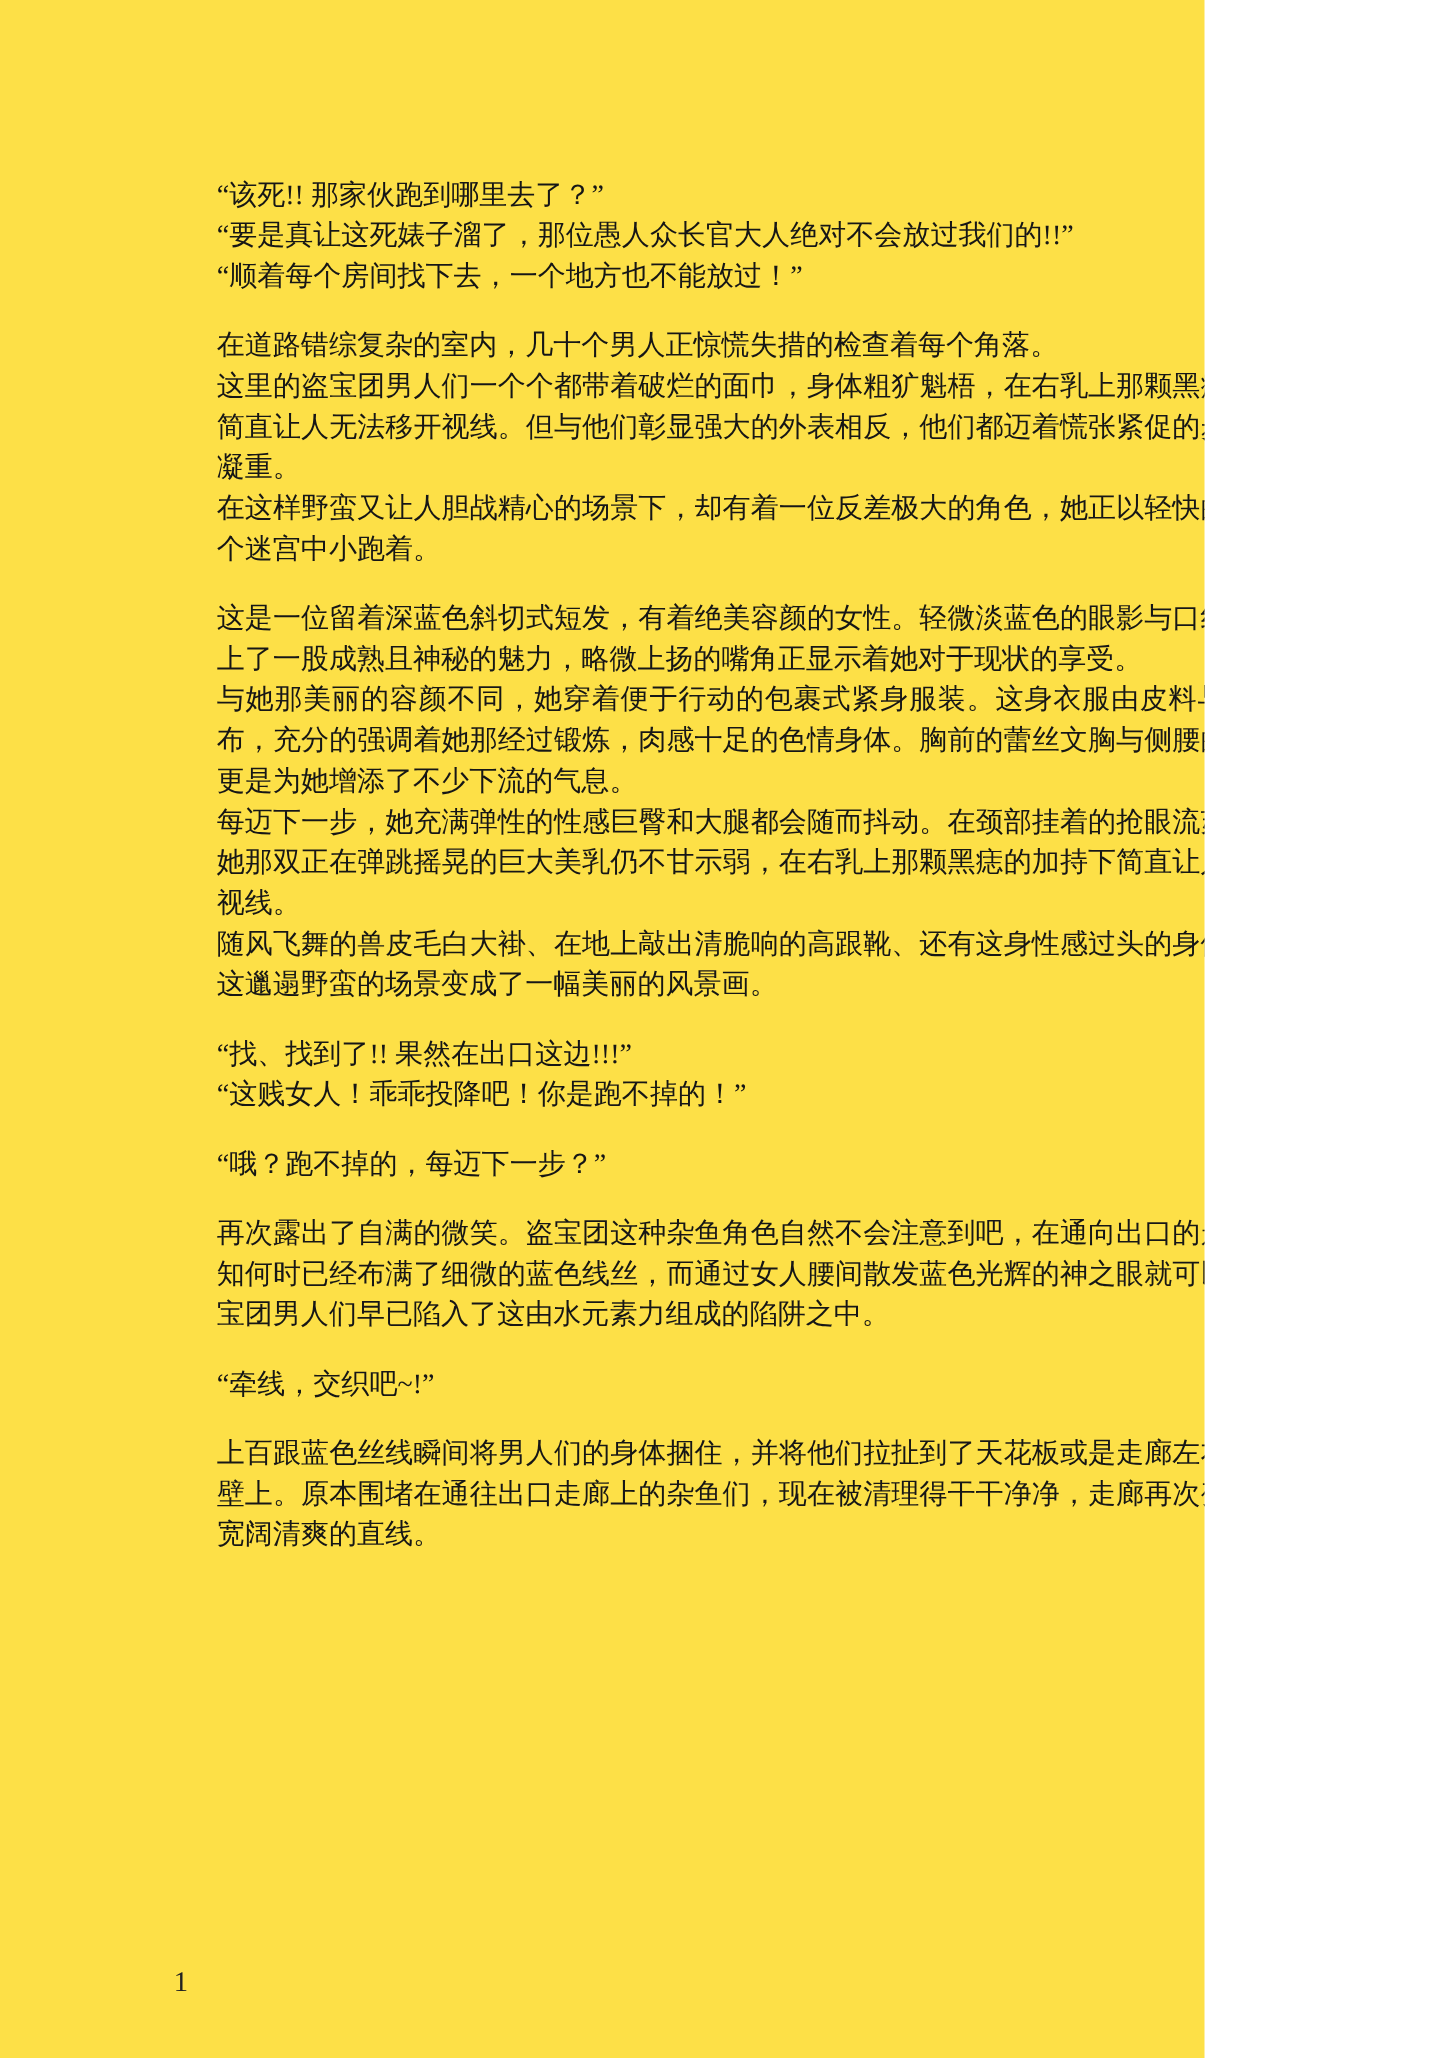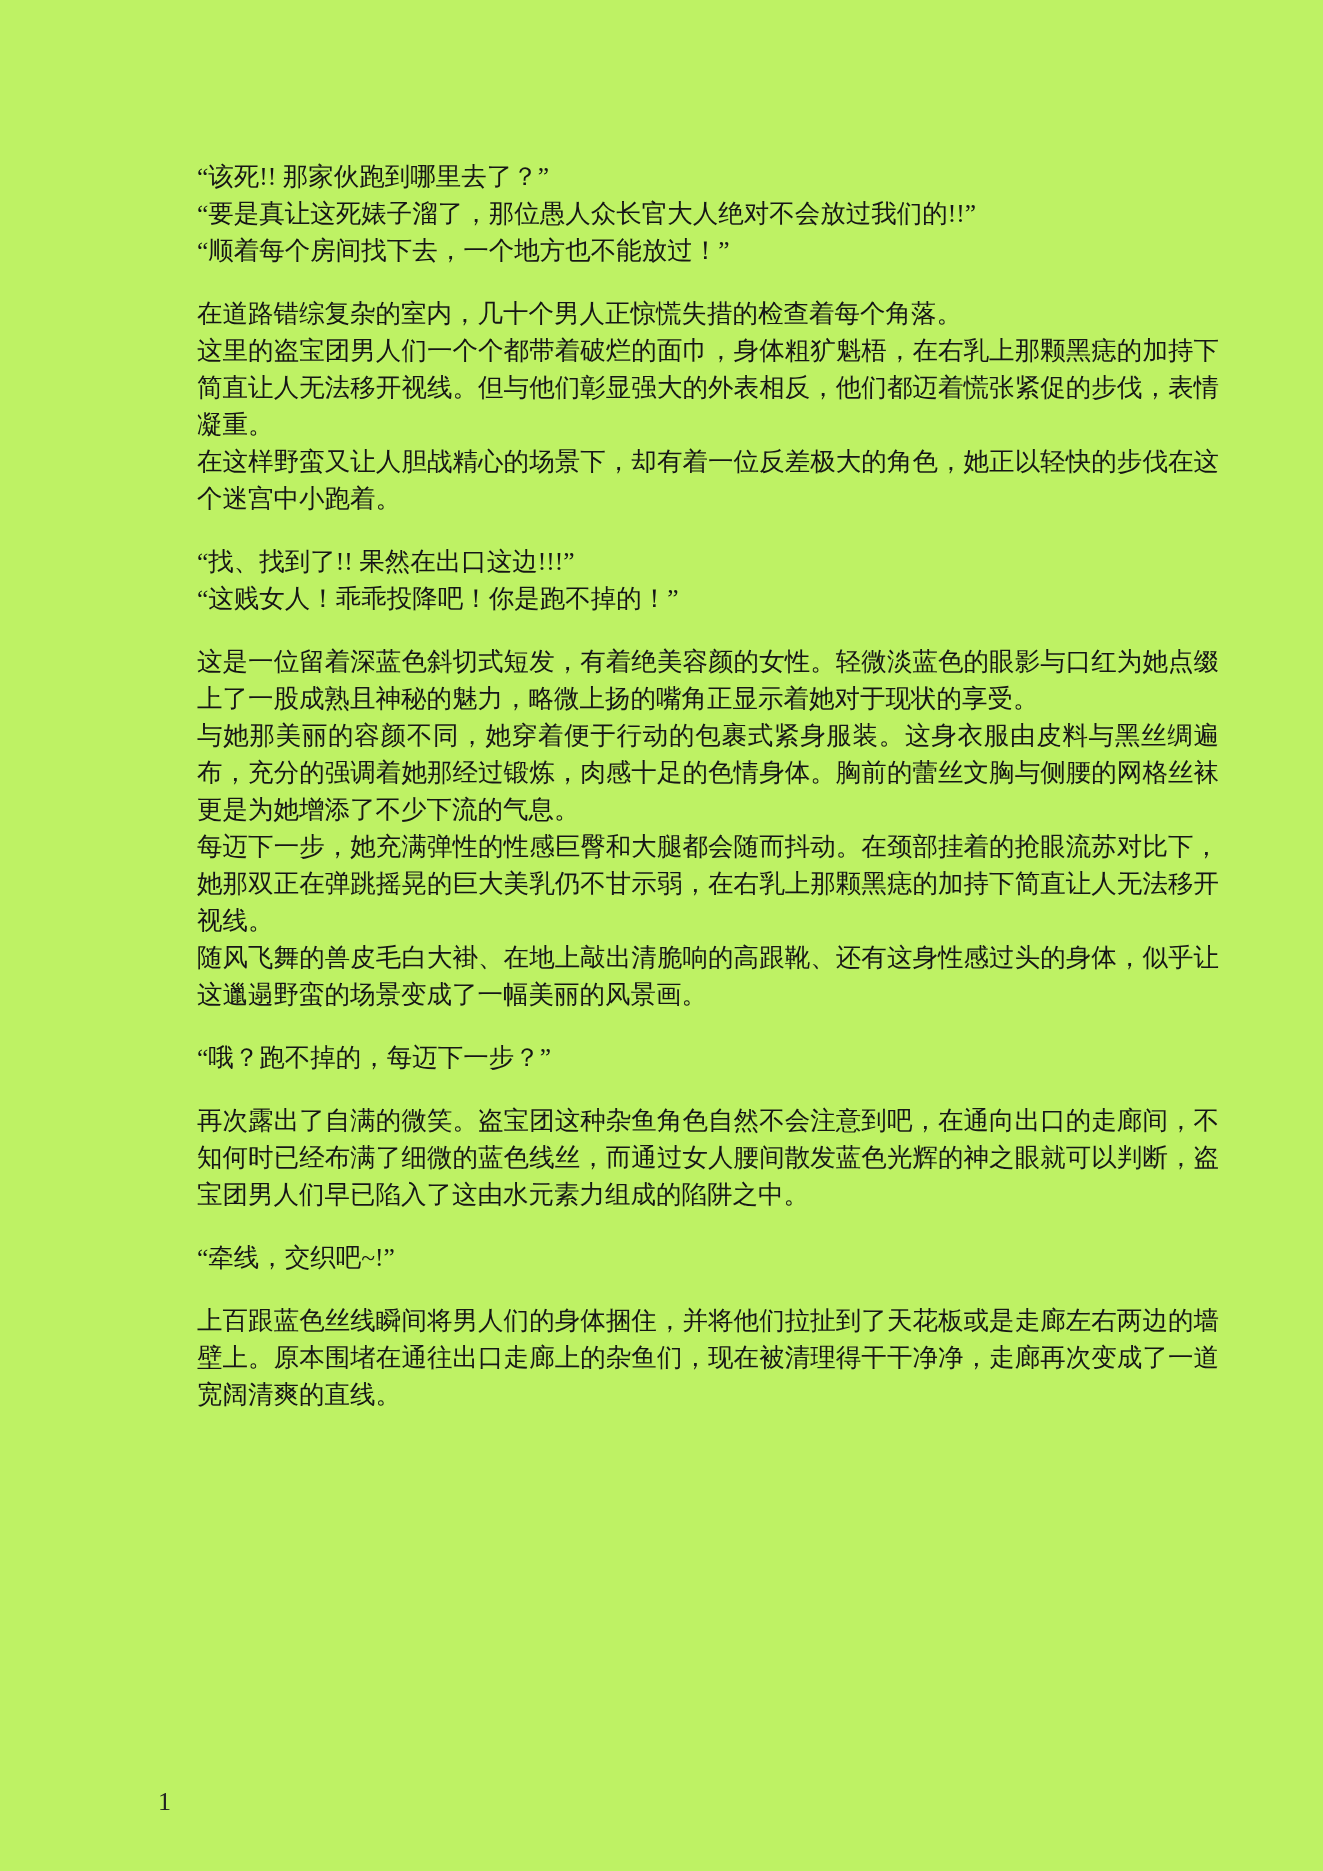--- a/index.html
+++ b/index.html
@@ -10,23 +10,23 @@
   body {
     width: 1323px;
     height: 1871px;
     position: relative;
     font-family: "Liberation Serif", "DejaVu Serif", serif;
   }
   .page {
     position: absolute;
     left: 0;
     top: 0;
-    width: 1323px;
+    width: 1095px;
     height: 1871px;
-    background: #bef264;
+    background: #fde047;
     overflow: hidden;
   }
   .doc-body {
     position: absolute;
     left: 197px;
     top: 158px;
     width: 1022px;
     color: #161616;
     font-size: 25.5px;
     line-height: 37px;
@@ -66,29 +66,29 @@
     </div>
 
     <div class="block">
       <p>在道路错综复杂的室内，几十个男人正惊慌失措的检查着每个角落。</p>
       <p>这里的盗宝团男人们一个个都带着破烂的面巾，身体粗犷魁梧，在右乳上那颗黑痣的加持下简直让人无法移开视线。但与他们彰显强大的外表相反，他们都迈着慌张紧促的步伐，表情凝重。</p>
       <p>在这样野蛮又让人胆战精心的场景下，却有着一位反差极大的角色，她正以轻快的步伐在这个迷宫中小跑着。</p>
     </div>
 
 
     <div class="block">
-      <p>“找、找到了!! 果然在出口这边!!!”</p>
-      <p>“这贱女人！乖乖投降吧！你是跑不掉的！”</p>
-    </div>
-
-    <div class="block">
       <p>这是一位留着深蓝色斜切式短发，有着绝美容颜的女性。轻微淡蓝色的眼影与口红为她点缀上了一股成熟且神秘的魅力，略微上扬的嘴角正显示着她对于现状的享受。</p>
       <p>与她那美丽的容颜不同，她穿着便于行动的包裹式紧身服装。这身衣服由皮料与黑丝绸遍布，充分的强调着她那经过锻炼，肉感十足的色情身体。胸前的蕾丝文胸与侧腰的网格丝袜更是为她增添了不少下流的气息。</p>
       <p>每迈下一步，她充满弹性的性感巨臀和大腿都会随而抖动。在颈部挂着的抢眼流苏对比下，她那双正在弹跳摇晃的巨大美乳仍不甘示弱，在右乳上那颗黑痣的加持下简直让人无法移开视线。</p>
       <p>随风飞舞的兽皮毛白大褂、在地上敲出清脆响的高跟靴、还有这身性感过头的身体，似乎让这邋遢野蛮的场景变成了一幅美丽的风景画。</p>
+    </div>
+
+    <div class="block">
+      <p>“找、找到了!! 果然在出口这边!!!”</p>
+      <p>“这贱女人！乖乖投降吧！你是跑不掉的！”</p>
     </div>
 
     <div class="block">
       <p>“哦？跑不掉的，每迈下一步？”</p>
     </div>
 
     <div class="block">
       <p>再次露出了自满的微笑。盗宝团这种杂鱼角色自然不会注意到吧，在通向出口的走廊间，不知何时已经布满了细微的蓝色线丝，而通过女人腰间散发蓝色光辉的神之眼就可以判断，盗宝团男人们早已陷入了这由水元素力组成的陷阱之中。</p>
     </div>
 

